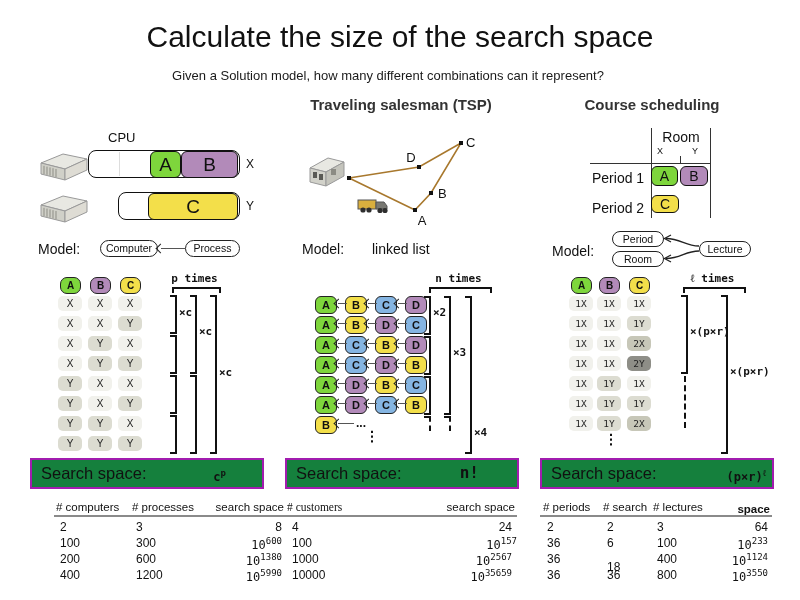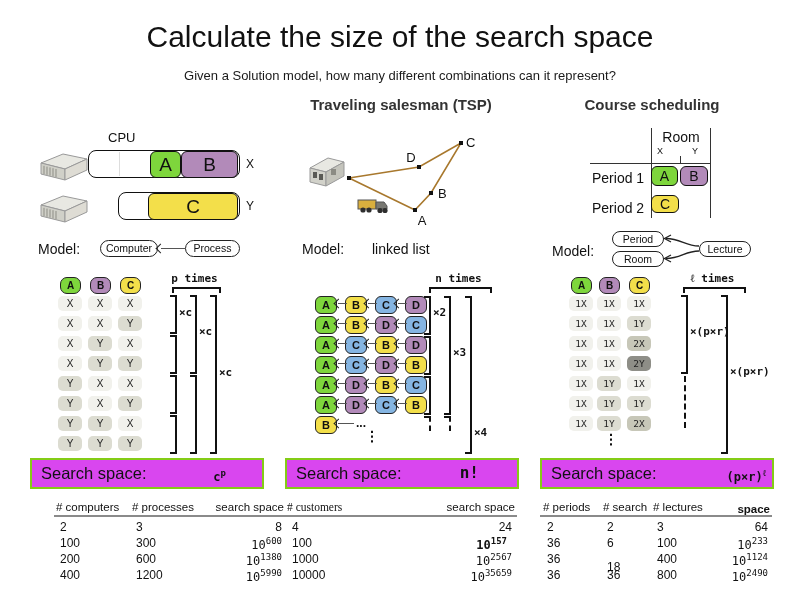--- a/index.html
+++ b/index.html
@@ -1,21 +1,21 @@
 <!DOCTYPE html>
 <html><head>
 <meta charset="utf-8">
 <style>
   html,body{margin:0;padding:0;background:#fff}
   #stage{position:relative;width:800px;height:600px;background:#fff;overflow:hidden;
          font-family:"Liberation Sans",sans-serif;color:#111}
   .abs{position:absolute}
   .ctr{transform:translateX(-50%)}
   #title{top:20px;left:400px;font-size:30px;white-space:nowrap}
-  #subtitle{top:68px;left:400px;font-size:13px;color:#1a1a1a;white-space:nowrap}
+  #subtitle{top:68px;left:388px;font-size:13px;color:#1a1a1a;white-space:nowrap}
   .colhead{top:96px;font-weight:bold;font-size:15px;color:#333;white-space:nowrap}
   .bar{border:1.5px solid #111;border-radius:8px;background:#fff;box-sizing:border-box}
   .task{border:1.5px solid #111;border-radius:6px;text-align:center;font-size:19px;box-sizing:border-box}
   .lbl12{font-size:12px}
   .lbl13{font-size:13px}
   .lbl14{font-size:14px}
   .mbox{border:1.3px solid #222;border-radius:9px;background:#fff;text-align:center;
         font-size:10.5px;line-height:15px;box-sizing:border-box}
   .hline{border-top:1.4px solid #555;height:0}
   .chev{width:6px;height:6px;border-left:1.6px solid #222;border-bottom:1.6px solid #222;transform:rotate(45deg)}
@@ -26,21 +26,21 @@
   .ecell{border-radius:5px;text-align:center;font-size:10px;line-height:15px;height:15px;color:#222}
   .ecell.mono{font-family:"DejaVu Sans Mono",monospace;font-size:9.5px}
   .cpill{width:20px;height:16px;border:1.4px solid #222;border-radius:6px;text-align:center;
          font-weight:bold;font-size:11px;line-height:16px}
   .hbr{border-top:2px solid #111;border-left:2px solid #111;border-right:2px solid #111;height:4px}
   .vbr{border-top:2px solid #111;border-bottom:2px solid #111;border-right:2px solid #111;width:5px}
   .vbr-d{border-top:2px solid #111;border-right:2px dashed #111;width:5px}
   .vline-d{border-right:2px dashed #111;width:0}
   .mlab{font-family:"DejaVu Sans Mono",monospace;font-weight:bold;font-size:11px;white-space:nowrap}
   .dots{font-size:14px;font-weight:bold}
-  .ssbox{top:458px;height:27px;border:2px solid #84cc16;background:#d946ef}
+  .ssbox{top:458px;height:27px;border:2px solid #a21caf;background:#15803d}
   .sslabel{left:9px;top:0;line-height:27px;font-size:16.5px;white-space:nowrap}
   .ssformula{font-family:"DejaVu Sans Mono",monospace;font-weight:bold;font-size:16px;line-height:26px;white-space:nowrap}
   .ssformula sup{font-size:11px}
   .ssformula.small{font-size:15px}
   .th{font-size:11.5px;white-space:nowrap;color:#111}
   .td{font-size:12px;white-space:nowrap}
   .monoNum{font-family:"DejaVu Sans Mono",monospace;font-size:12px}
   .monoNum sup{font-size:9px}
   .citylab{font:13px "Liberation Sans",sans-serif;fill:#111}
 </style>
@@ -321,21 +321,21 @@
       <div class="abs td" style="left: 82px; top: 68px;">1200</div>
       <div class="abs td" style="right: 4px; top: 68px;"><span class="monoNum">10<sup>5990</sup></span></div>
     </div>
     <div class="abs " style="left: 285px; top: 500px; width: 232px; height: 88px;">
       <div class="abs th" style="left: 2px; top: 1px; font-family: Liberation Serif, serif;"># customers</div>
       <div class="abs th" style="right: 2px; top: 1px;">search space</div>
       <div class="abs " style="left: 0px; top: 15px; width: 232px; height: 0px; border-bottom: 2px solid rgb(138, 138, 138);"></div>
       <div class="abs td" style="left: 7px; top: 20px;">4</div>
       <div class="abs td" style="right: 5px; top: 20px;">24</div>
       <div class="abs td" style="left: 7px; top: 36px;">100</div>
-      <div class="abs td" style="right: 10px; top: 36px; font-weight: bold;"><span class="monoNum">10<sup>157</sup></span></div>
+      <div class="abs td" style="right: 0; top: 36px;"><span class="monoNum">10<sup>157</sup></span></div>
       <div class="abs td" style="left: 7px; top: 52px;">1000</div>
       <div class="abs td" style="right: 5px; top: 52px;"><span class="monoNum">10<sup>2567</sup></span></div>
       <div class="abs td" style="left: 7px; top: 68px;">10000</div>
       <div class="abs td" style="right: 5px; top: 68px;"><span class="monoNum">10<sup>35659</sup></span></div>
     </div>
     <div class="abs " style="left: 540px; top: 500px; width: 232px; height: 88px;">
       <div class="abs th" style="left: 3px; top: 1px;"># periods</div>
       <div class="abs th" style="left: 63px; top: 1px;"># search</div>
       <div class="abs th" style="left: 113px; top: 1px;"># lectures</div>
       <div class="abs th" style="right: 2px; top: 3px; font-weight: bold;">space</div>
@@ -348,15 +348,15 @@
       <div class="abs td" style="left: 67px; top: 36px;">6</div>
       <div class="abs td" style="left: 117px; top: 36px;">100</div>
       <div class="abs td" style="right: 4px; top: 36px;"><span class="monoNum">10<sup>233</sup></span></div>
       <div class="abs td" style="left: 7px; top: 52px;">36</div>
       <div class="abs td" style="left: 67px; top: 60px;">18</div>
       <div class="abs td" style="left: 117px; top: 52px;">400</div>
       <div class="abs td" style="right: 4px; top: 52px;"><span class="monoNum">10<sup>1124</sup></span></div>
       <div class="abs td" style="left: 7px; top: 68px;">36</div>
       <div class="abs td" style="left: 67px; top: 68px;">36</div>
       <div class="abs td" style="left: 117px; top: 68px;">800</div>
-      <div class="abs td" style="right: 4px; top: 68px;"><span class="monoNum">10<sup>2490</sup></span></div>
+      <div class="abs td" style="right: 4px; top: 68px;"><span class="monoNum">10<sup>3550</sup></span></div>
     </div>
   </div>
 
 </body></html>

